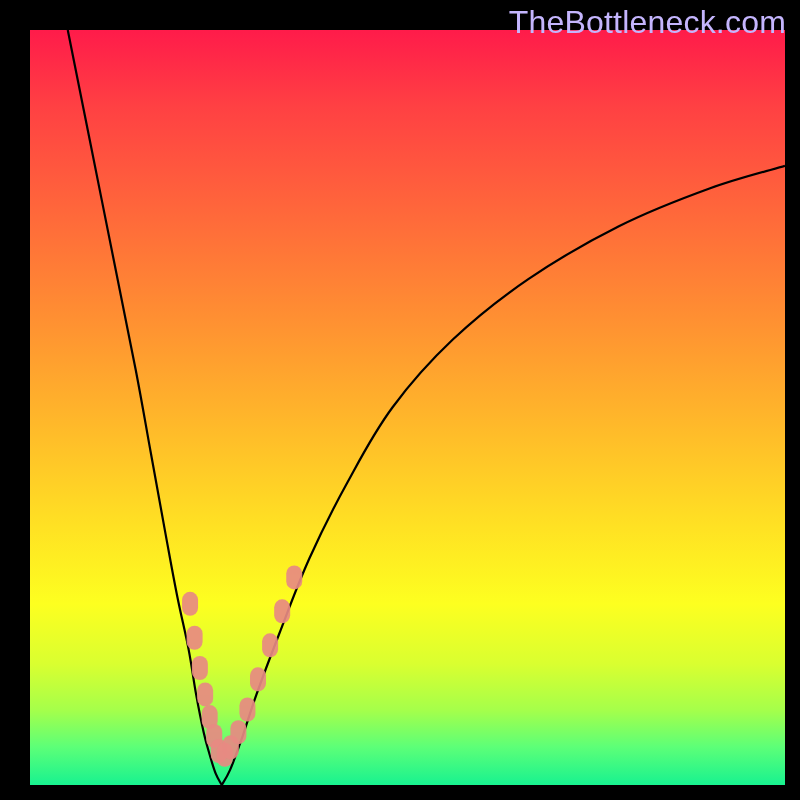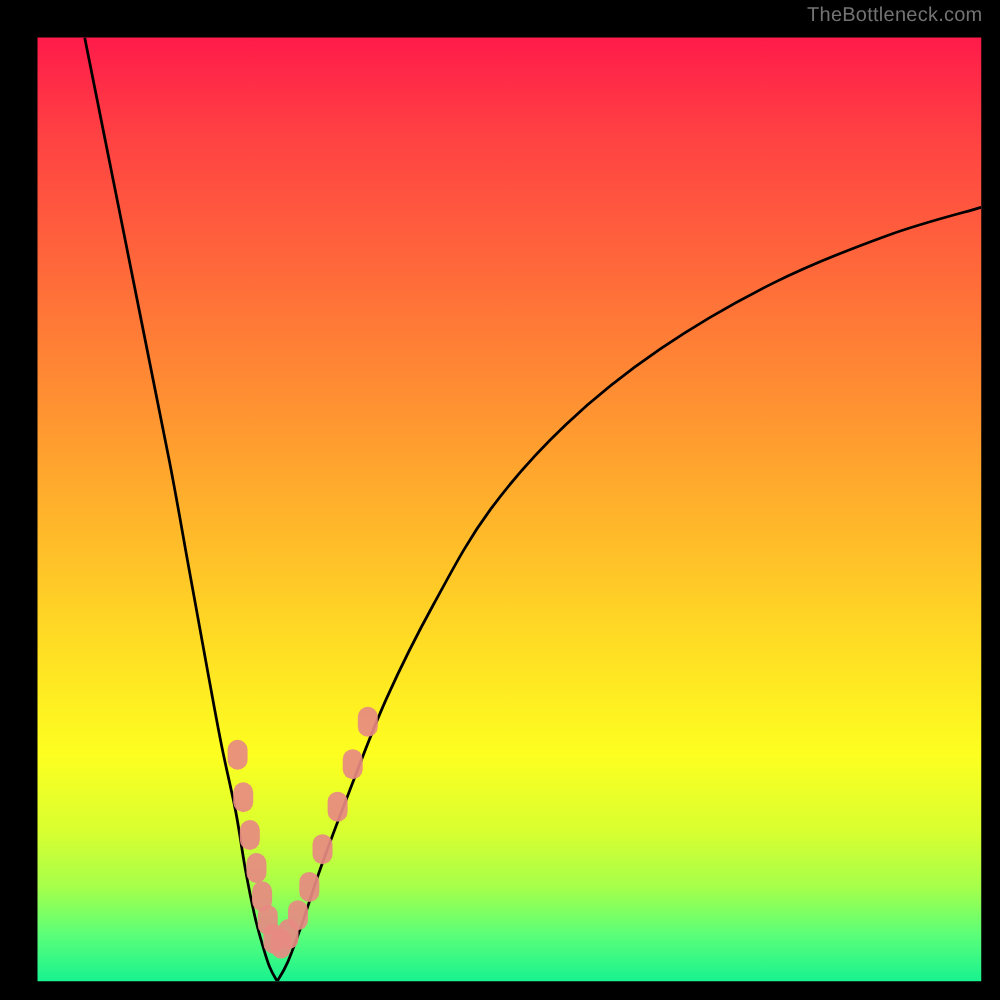--- a/index.html
+++ b/index.html
@@ -38,22 +38,22 @@
       #d9ff30 84%,
       #a6ff4a 90%,
       #5cff78 95%,
       #18f290 100%
     );
   }
   .attribution {
     position: absolute;
     top: 4px;
     right: 14px;
-    color: #737373;
-    font-size: 16px;
+    color: #c4b5fd;
+    font-size: 32px;
     letter-spacing: 0.2px;
   }
   svg.curves {
     position: absolute;
     left: 0;
     top: 0;
     width: 755px;
     height: 755px;
   }
 </style>

